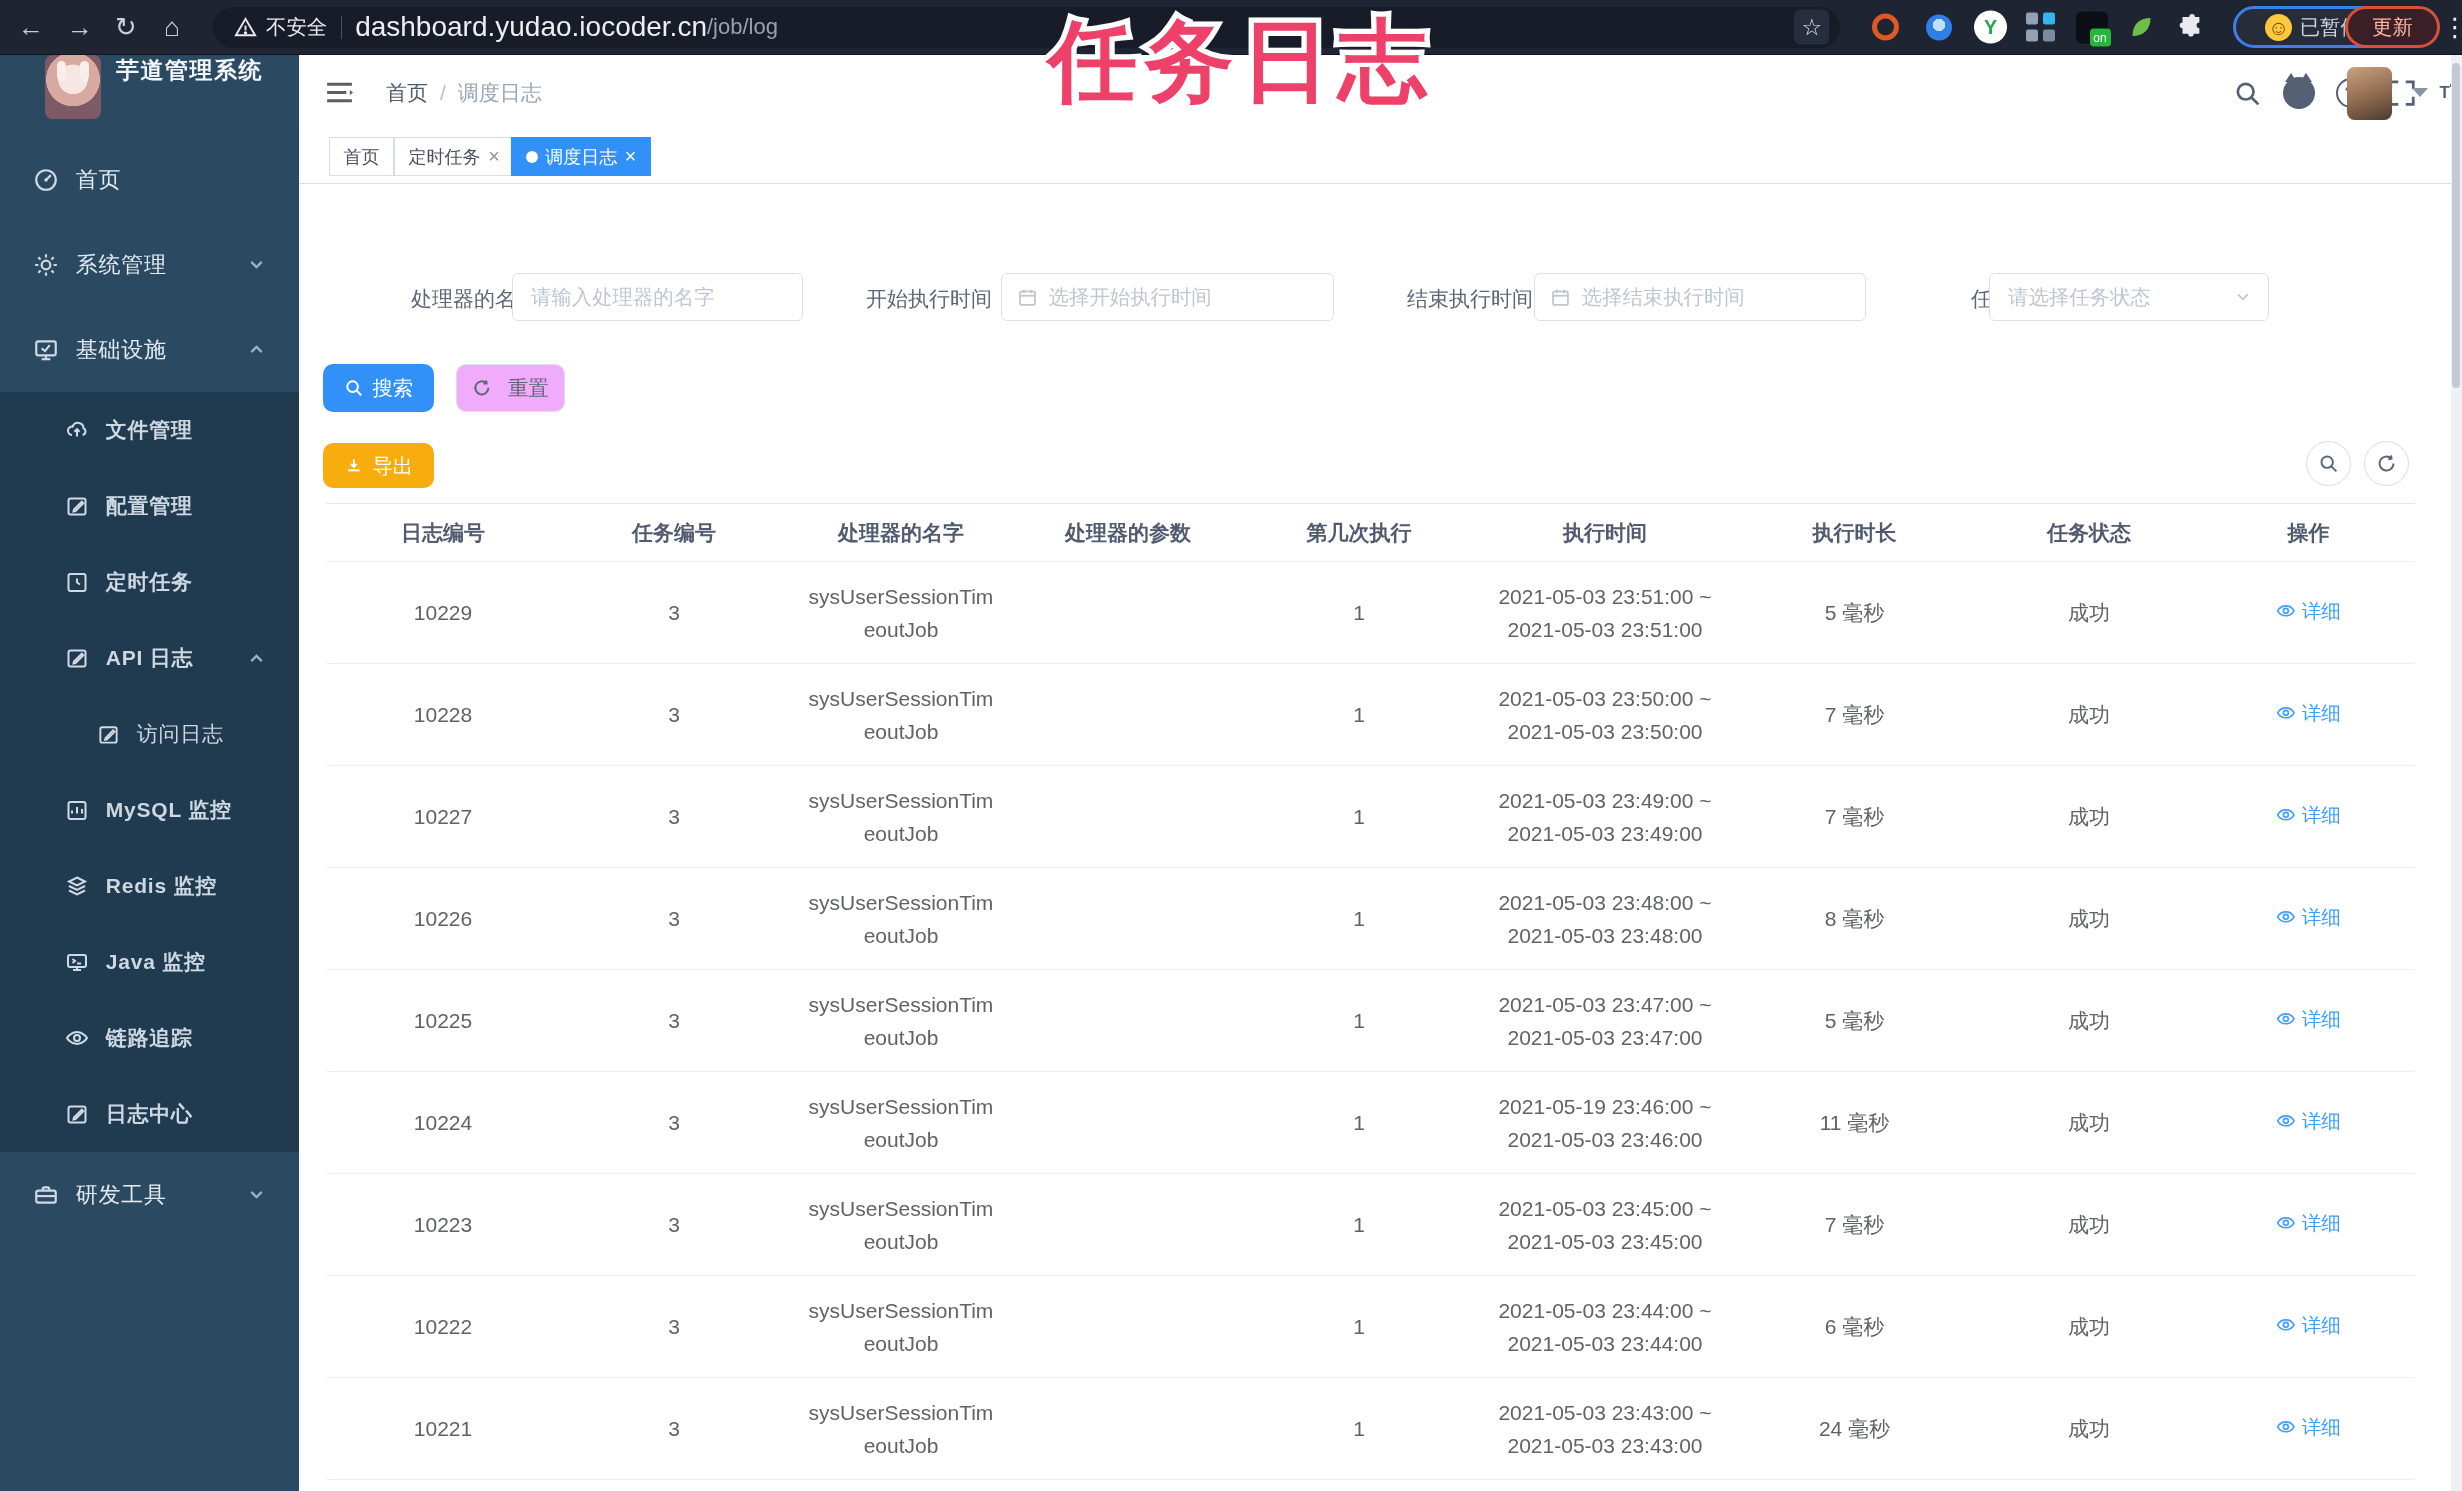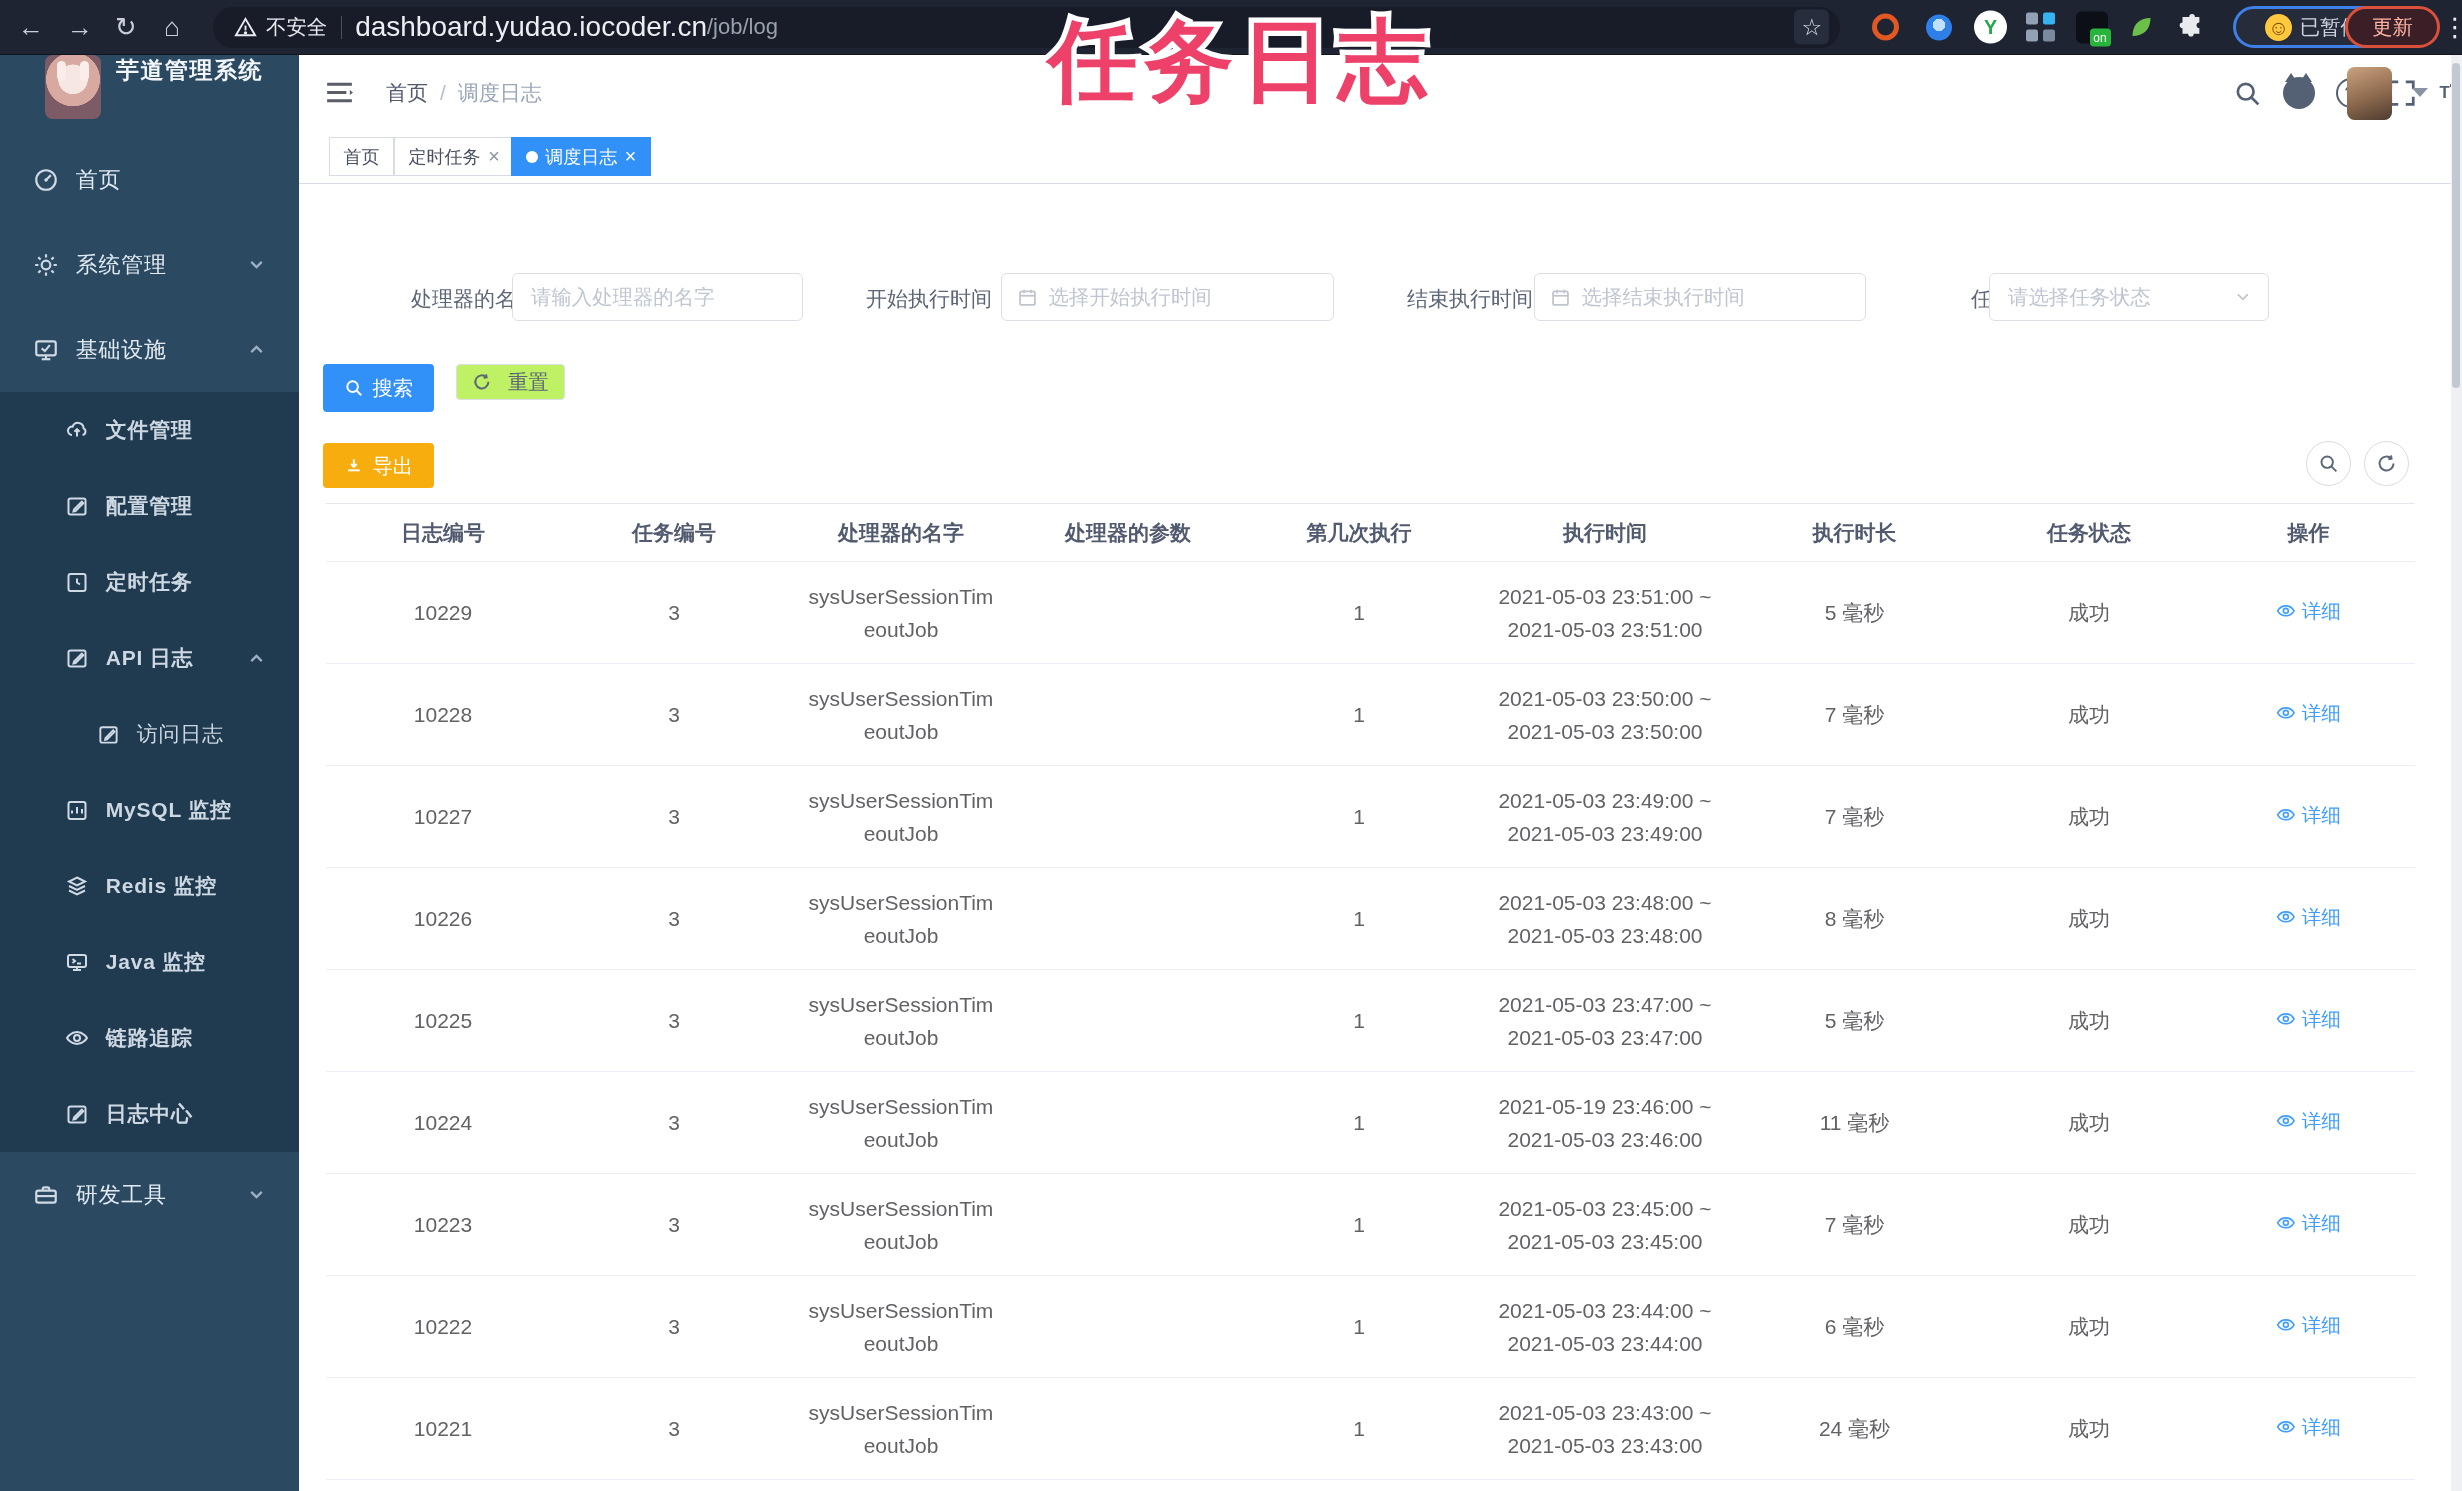--- a/index.html
+++ b/index.html
@@ -74,23 +74,23 @@
   
   .flabel { position:absolute; top:91px; height:48px; line-height:48px; font-size:21px; color:#5c6677; font-weight:500; text-align:right; }
   .fctl { position:absolute; top:89px; height:48px; border:0.8px solid #dcdfe6; border-radius:6px; background:#fff; display:flex; align-items:center; color:#bfc6d1; font-size:20.4px;font-family:Liberation Serif, serif; }
   .fctl input { border:none; outline:none; width:100%; height:100%; padding:0 18px; font-size:20.4px; color:#333; border-radius:6px; font-family:inherit; }
   .fctl input::placeholder { color:#bfc6d1; }
   .fctl .cal { margin-left:15px; margin-right:10.6px; flex:0 0 auto; stroke:#c0c4cc; }
   .fctl .ph { white-space:nowrap; }
   .fctl .sel-chev { position:absolute; right:15px; stroke:#c0c4cc; }
 
   
-  .btn { position:absolute; border-radius:4px; display:flex; align-items:center; justify-content:center; gap:9px; font-size:20.4px; cursor:pointer; border:0.8px solid transparent; }
+  .btn { position:absolute; border-radius:10px; display:flex; align-items:center; justify-content:center; gap:9px; font-size:20.4px; cursor:pointer; border:0.8px solid transparent; }
   #search-btn { left:24px; top:180px; width:111px; height:48px; background:#3291f8; color:#fff; }
-  #reset-btn  { left:157px; top:180px; width:109px; height:36px; background:#bef264; border-color:#dcdfe6; color:#5c6677;gap:16px; }
+  #reset-btn  { left:157px; top:180px; width:109px; height:48px; background:#f0abfc; border-color:#dcdfe6; color:#5c6677;gap:16px; }
   #export-btn { left:24px; top:259px; width:111px; height:45px; background:#f8ad0e; color:#fff; }
   .round-tool { position:absolute; top:257px; width:45px; height:45px; border-radius:50%; border:0.8px solid #d9dce3; background:#fff; display:flex; align-items:center; justify-content:center; }
   #tool-search { left:2007px; }
   #tool-refresh { left:2065px; }
 
   
   #tbl { position:absolute; left:26.5px; top:319px; width:2089px; border-top:0.8px solid #e4e7ed; }
   .trow { display:flex; align-items:center; border-bottom:0.8px solid #ebeef5; }
   .thead { height:58px; font-size:21px; font-weight:600; color:#515a6e; }
   .tdata { height:102px; font-size:21px; color:#606266; }

